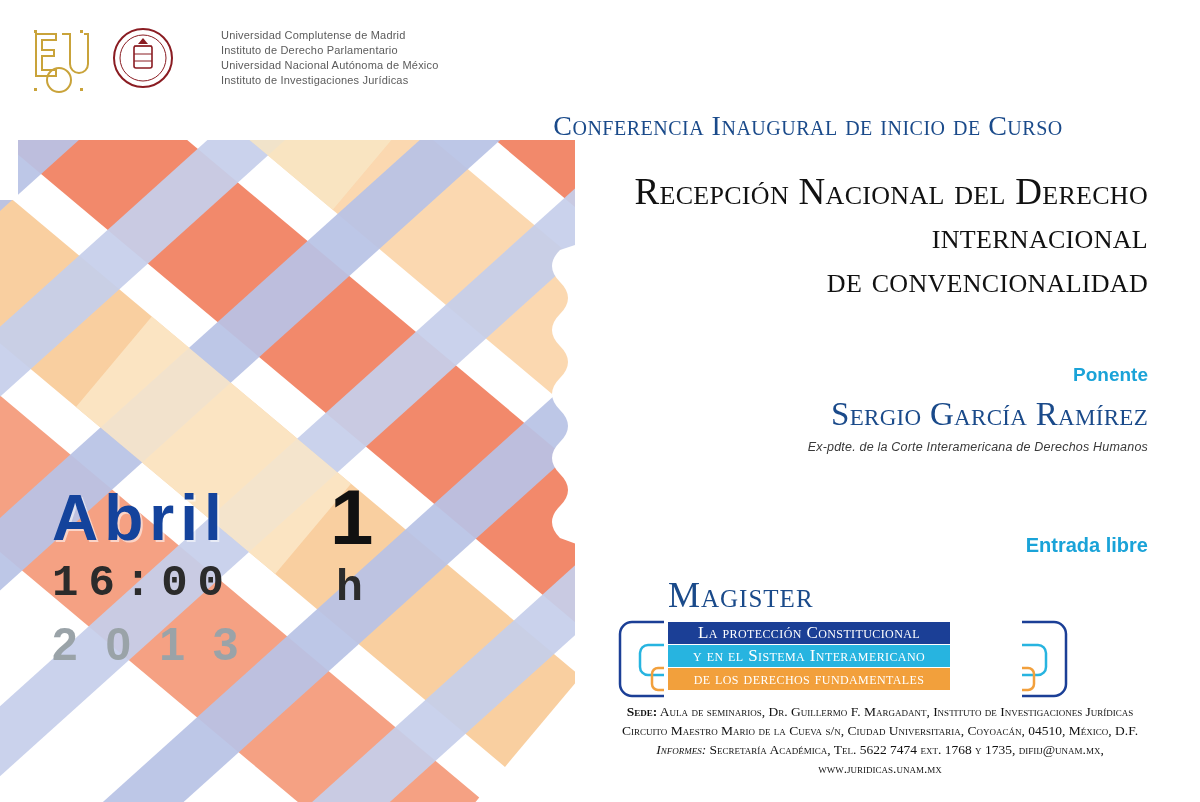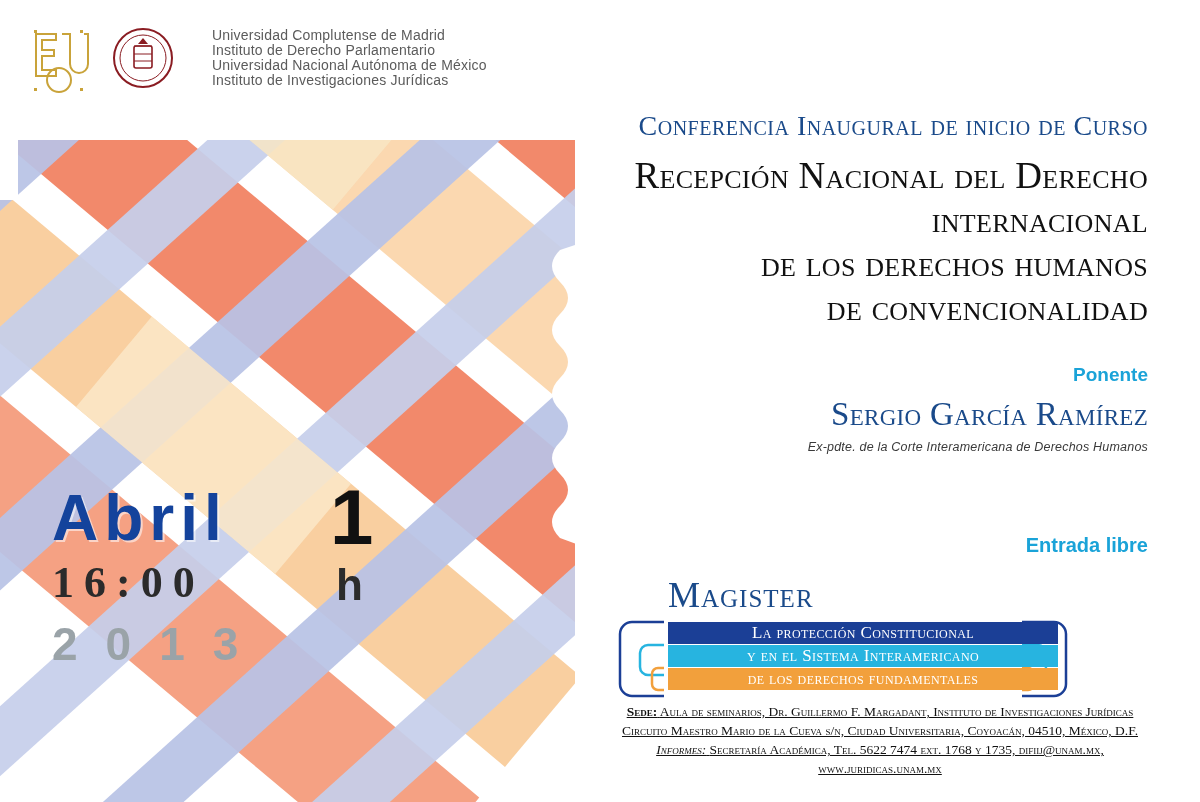--- a/index.html
+++ b/index.html
@@ -38,23 +38,23 @@
     align-items: flex-start;
     gap: 22px;
     z-index: 6;
   }
   .logo-box {
     width: 62px;
     height: 72px;
     position: relative;
   }
   .inst-lines {
-    margin-left: 16px;
-    font-family: "Liberation Sans", sans-serif;
-    font-size: 14px;
+    margin-left: 25px;
+    font-family: "Liberation Sans", sans-serif;
+    font-size: 11px;
     line-height: 15px;
     color: #5b5b5b;
     letter-spacing: .2px;
     padding-top: 4px;
   }
 
   
   .right-col {
     position: absolute;
     right: 52px;
@@ -62,21 +62,22 @@
     width: 680px;
     text-align: right;
     z-index: 5;
   }
   .kicker {
     font-family: "Liberation Serif", serif;
     font-variant: small-caps;
     font-size: 28px;
     letter-spacing: .5px;
     color: #1a4a8a;
-    margin-bottom: 12px;
+    margin-bottom: 28px;
+    text-align: center;
   }
   .title {
     font-family: "Liberation Serif", serif;
     font-variant: small-caps;
     font-size: 37px;
     line-height: 44px;
     color: #111111;
     letter-spacing: .3px;
   }
   .title .l1 { display:block; }
@@ -160,21 +161,21 @@
     position: absolute;
     left: 278px;
     top: -4px;
   }
   .time-row {
     position: relative;
     height: 56px;
     margin-top: 2px;
   }
   .time {
-    font-family: Liberation Serif, serif;
+    font-family: Liberation Mono, monospace;
     font-weight: bold;
     font-size: 44px;
     letter-spacing: 10px;
     color: #2b2b2b;
     line-height: 46px;
     display: inline-block;
   }
   .hsuffix {
     font-family: "Liberation Sans", sans-serif;
     font-weight: bold;
@@ -211,21 +212,21 @@
     margin-left: 50px;
   }
   .bars {
     position: relative;
     margin-top: 4px;
     height: 78px;
   }
   .bar {
     position: absolute;
     left: 50px;
-    width: 390px;
+    width: 282px;
     height: 22px;
     font-family: "Liberation Serif", serif;
     font-variant: small-caps;
     font-size: 17px;
     color: #ffffff;
     text-align: center;
     line-height: 22px;
     letter-spacing: .4px;
     white-space: nowrap;
   }
@@ -249,21 +250,21 @@
     bottom: 24px;
     text-align: center;
     font-family: "Liberation Serif", serif;
     font-variant: small-caps;
     font-size: 13.5px;
     line-height: 19px;
     color: #111111;
     z-index: 5;
   }
   .footer b { font-weight: bold; }
-  .footer .ln { display: block; text-decoration: underline; }
+  .footer .ln { display: block; }
   .footer .ital { font-style: italic; }
 </style>
 </head>
 <body>
 
 <div id="poster">
 
   <div id="artwork">
     <svg width="620" height="802" viewBox="0 0 620 802" xmlns="http://www.w3.org/2000/svg">
       <defs>
@@ -342,21 +343,20 @@
       <div>Instituto de Derecho Parlamentario</div>
       <div>Universidad Nacional Autónoma de México</div>
       <div>Instituto de Investigaciones Jurídicas</div>
     </div>
   </div>
 
   <div class="right-col">
     <div class="kicker">Conferencia Inaugural de inicio de Curso</div>
     <div class="title">
       <span class="l1">Recepción Nacional del Derecho internacional</span>
-      <span class="l2">de los derechos humanos</span>
       <span class="l4">de convencionalidad</span>
     </div>
   </div>
 
   <div class="speaker-block">
     <div class="ponente-label">Ponente</div>
     <div class="speaker-name">
       <span>Sergio</span>
       <span>García Ramírez</span>
     </div>

